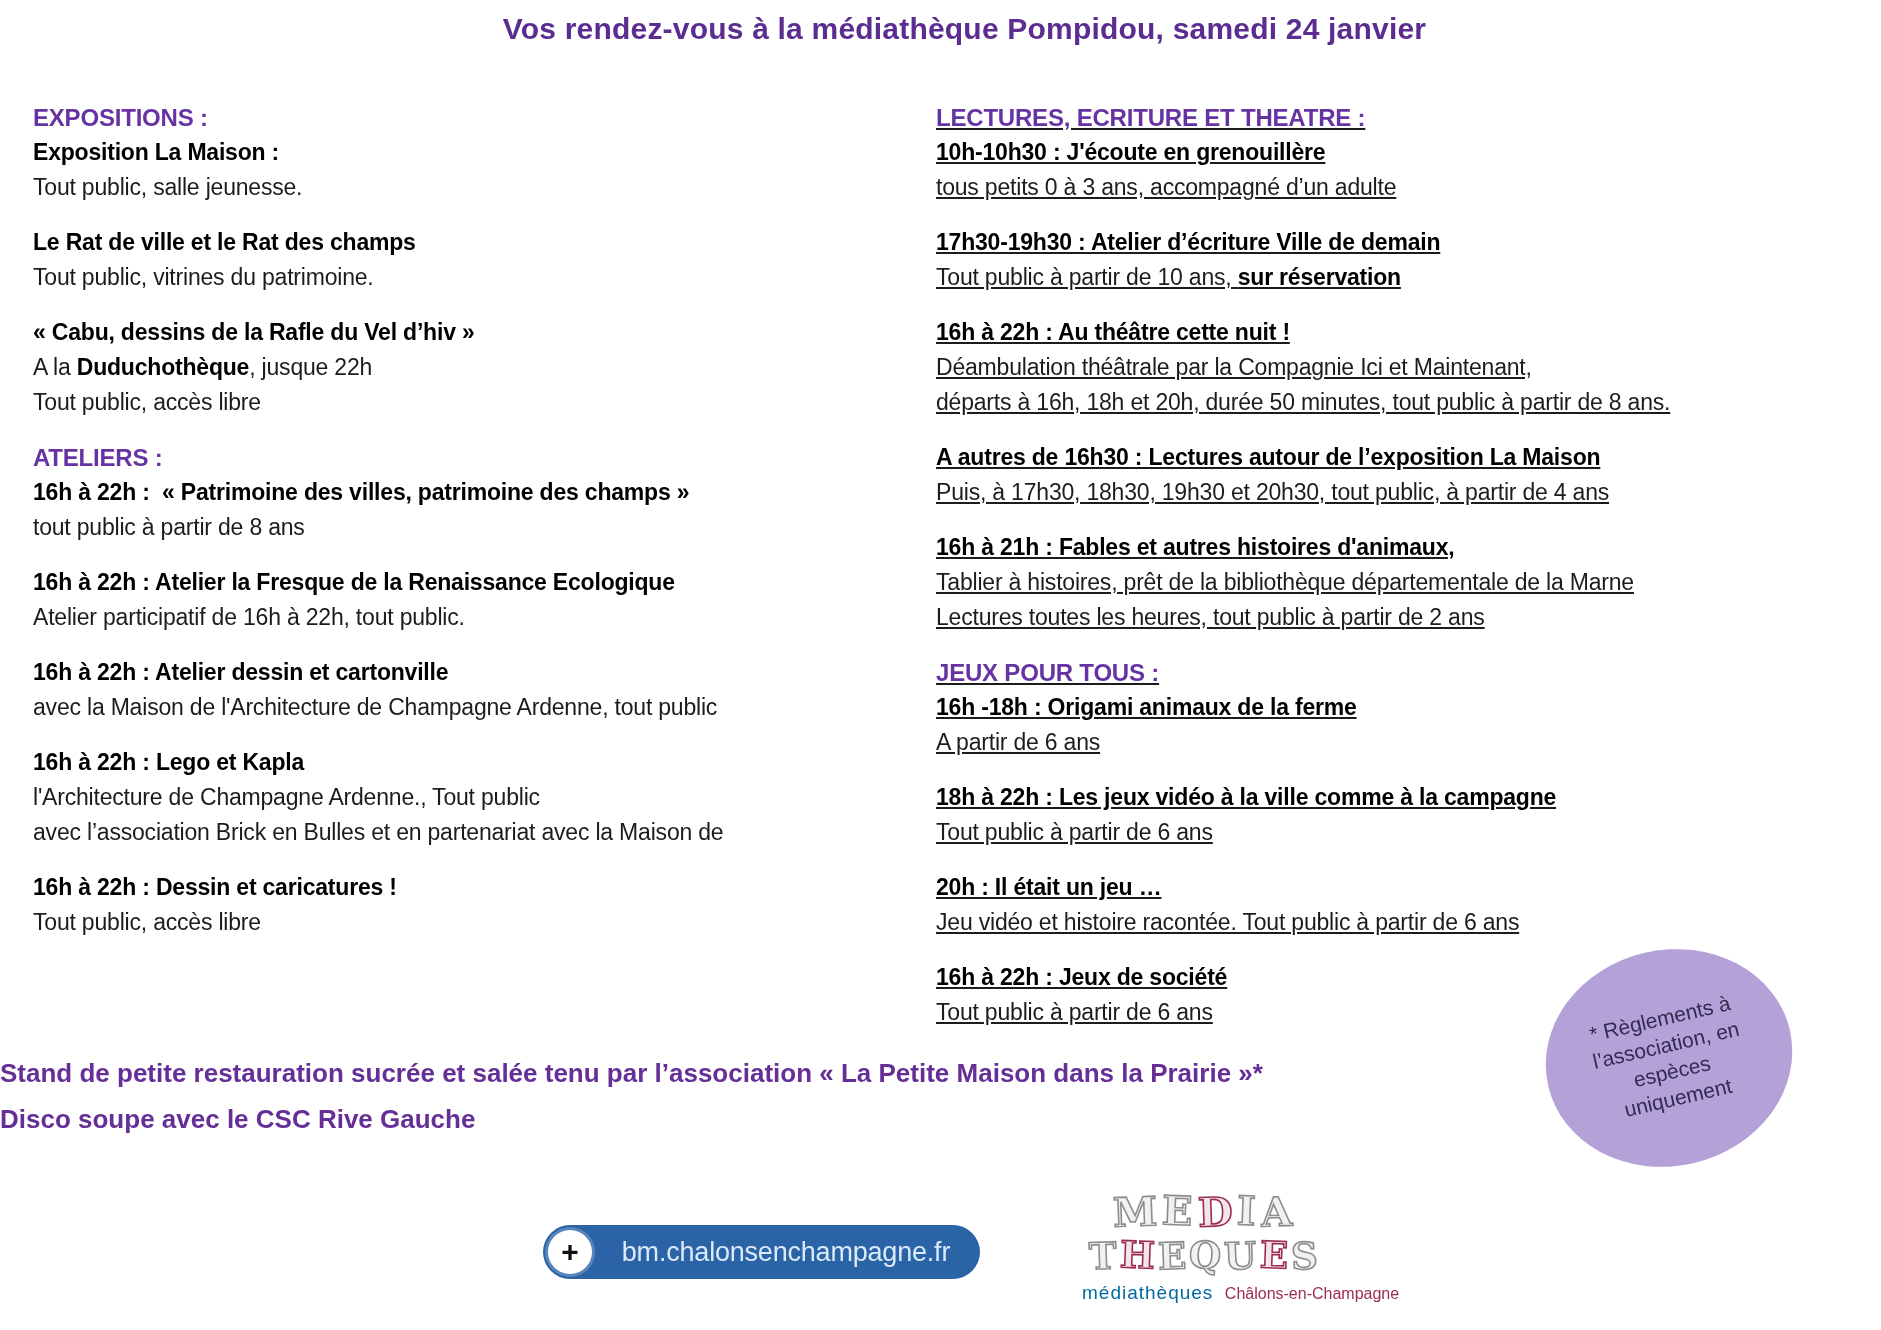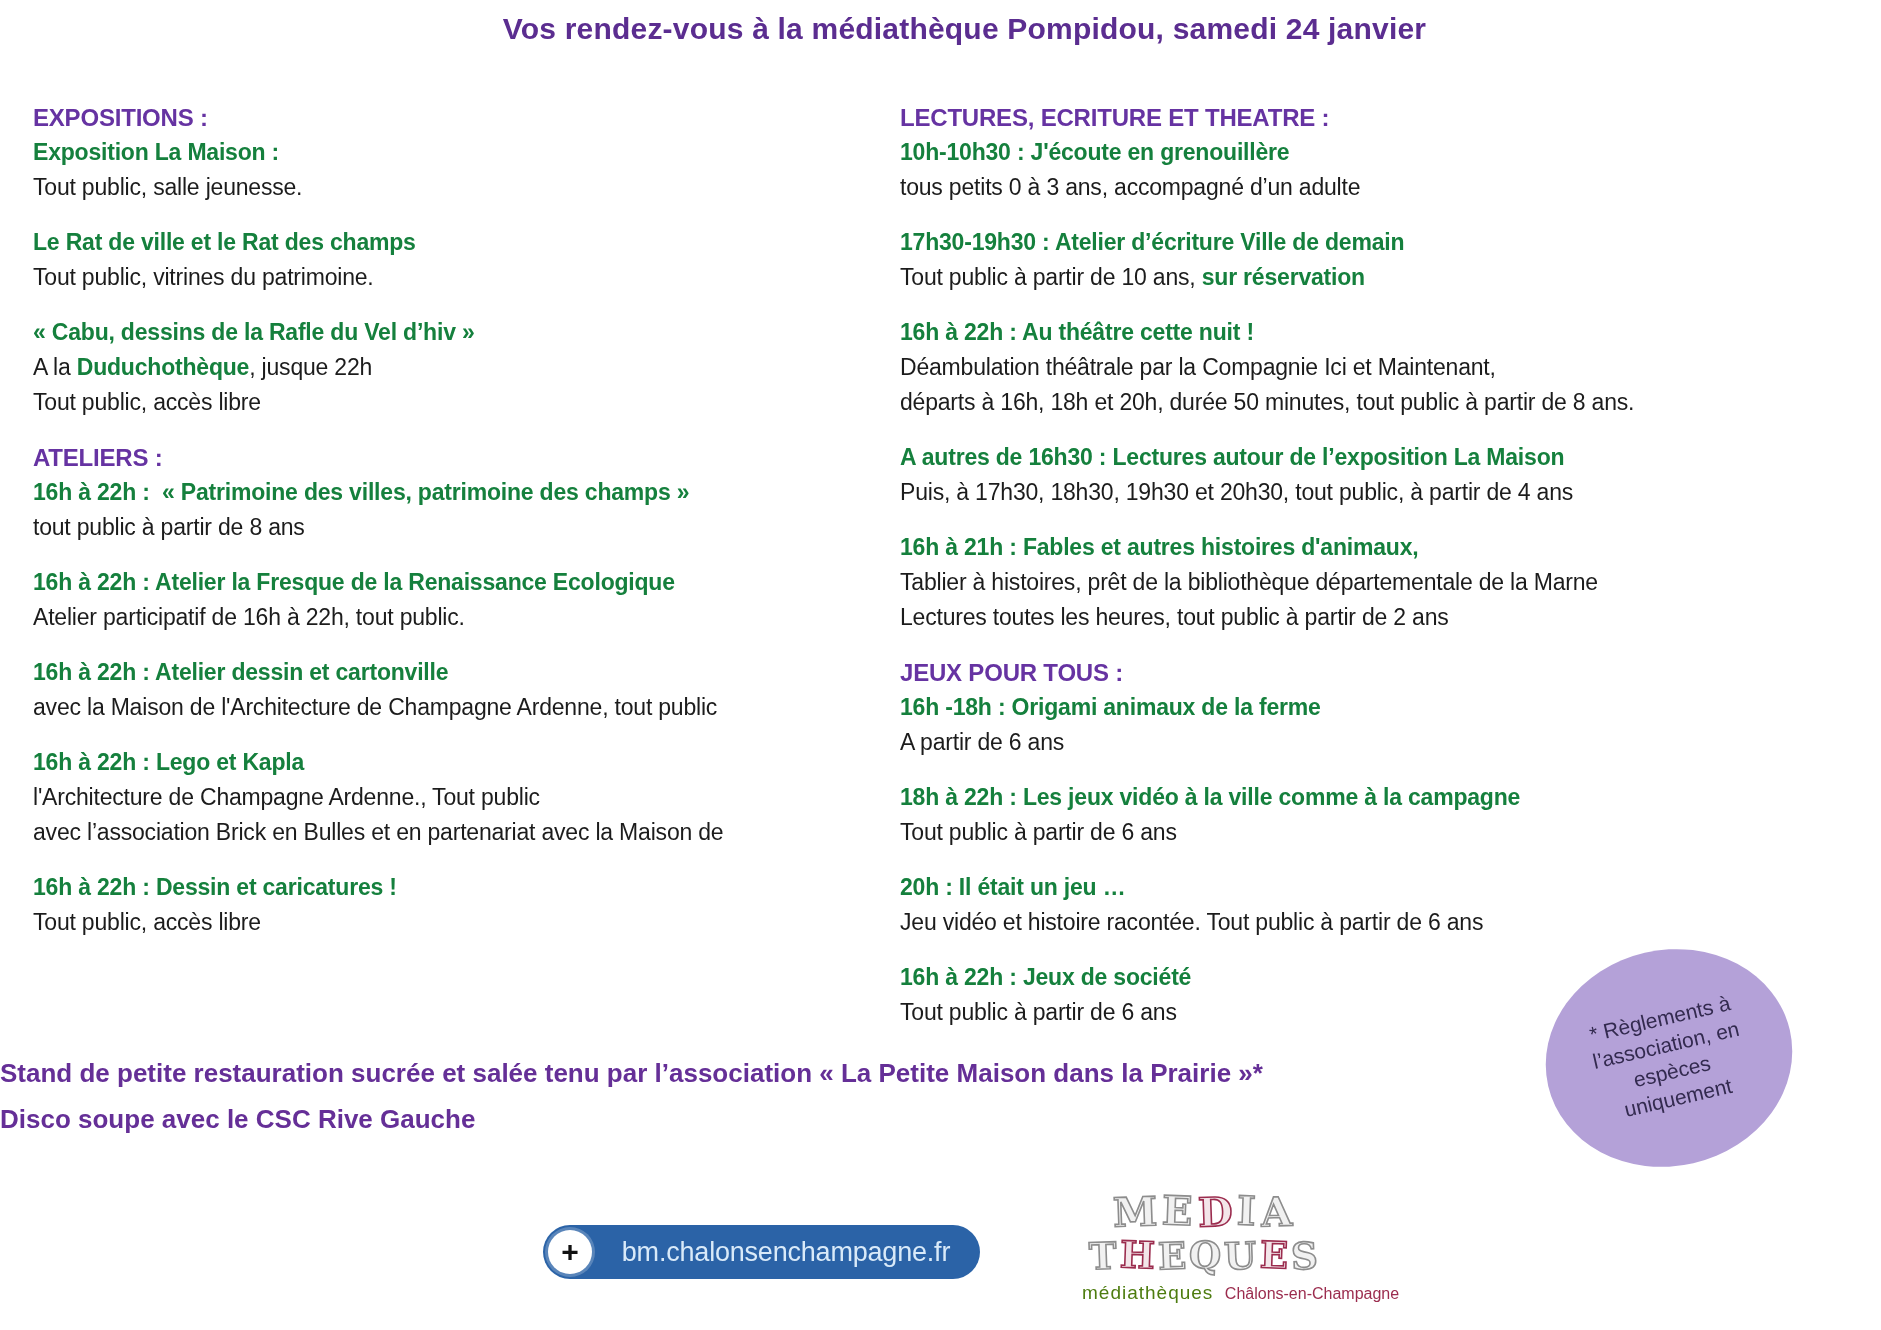--- a/index.html
+++ b/index.html
@@ -8,25 +8,25 @@
     --btnBlue:#2b63a7; --btnText:#d9eaf9;
     --logoGray:#8d8d8d; --logoAccent:#9b2c4e;
   }
   html,body{margin:0;padding:0;background:#fff;}
   .page{position:relative;width:1881px;height:1330px;background:#ffffff;overflow:hidden;
         font-family:"Liberation Sans",sans-serif;color:var(--body);}
   .title{position:absolute;top:12px;left:0;width:100%;text-align:center;
          font-size:30px;font-weight:bold;color:var(--title);letter-spacing:.2px;padding-left:24px;}
   .col{position:absolute;top:100px;font-size:23px;letter-spacing:-.2px;}
   #col-left{left:33px;width:900px;}
-  #col-right{left:900px;width:930px;}
+  #col-right{left:936px;width:930px;text-decoration:underline;}
   .section-heading{font-weight:bold;color:var(--heading);line-height:35px;font-size:24px;white-space:pre;}
   .event{margin-bottom:20px;}
   .line{line-height:35px;white-space:pre;}
-  .line .b{font-weight:bold;color:#15803d;}
+  .line .b{font-weight:bold;color:#000000;}
   .footer{position:absolute;left:0;top:1050px;width:1620px;text-align:left;
           color:var(--footer);font-weight:bold;font-size:26px;}
   .footer .fline{line-height:46px;white-space:pre;}
   .note{position:absolute;left:1545px;top:950px;width:248px;height:216px;
         background:var(--ellipseFill);border-radius:50%;transform:rotate(-13deg);
         display:flex;align-items:center;justify-content:center;text-align:center;
         color:var(--ellipseText);font-size:21px;line-height:27px;}
   .note .nline{white-space:pre;}
   .url-btn{position:absolute;left:543px;top:1225px;width:437px;height:54px;
            background:var(--btnBlue);border-radius:27px;display:flex;align-items:center;cursor:pointer;}
@@ -38,21 +38,21 @@
   .logo-line{font-family:"DejaVu Serif",serif;font-weight:bold;}
   .logo-line1{font-size:40px;line-height:42px;letter-spacing:5px;}
   .logo-line2{font-size:37px;line-height:46px;letter-spacing:3px;}
   .logo-letter{display:inline-block;color:var(--logoGray);
                -webkit-text-stroke:1.6px var(--logoGray);-webkit-text-fill-color:rgba(141,141,141,.12);}
   .logo-letter.accent{color:var(--logoAccent);-webkit-text-stroke-color:var(--logoAccent);
                -webkit-text-fill-color:rgba(155,44,78,.12);}
   .logo-letter:nth-child(2n){transform:rotate(2deg);}
   .logo-letter:nth-child(2n+1){transform:rotate(-2deg) translateY(1px);}
   .logo-sub{margin-top:4px;white-space:nowrap;}
-  .logo-subtext{font-size:19px;color:#4d7c0f;letter-spacing:1px;}
+  .logo-subtext{font-size:19px;color:#0369a1;letter-spacing:1px;}
   .logo-city{font-size:16px;color:var(--logoAccent);margin-left:7px;}
 </style>
 </head>
 <body>
 
 <div class="page">
 
   <div class="title">Vos rendez-vous à la médiathèque Pompidou, samedi 24 janvier</div>
 
   <div class="col" id="col-left">

